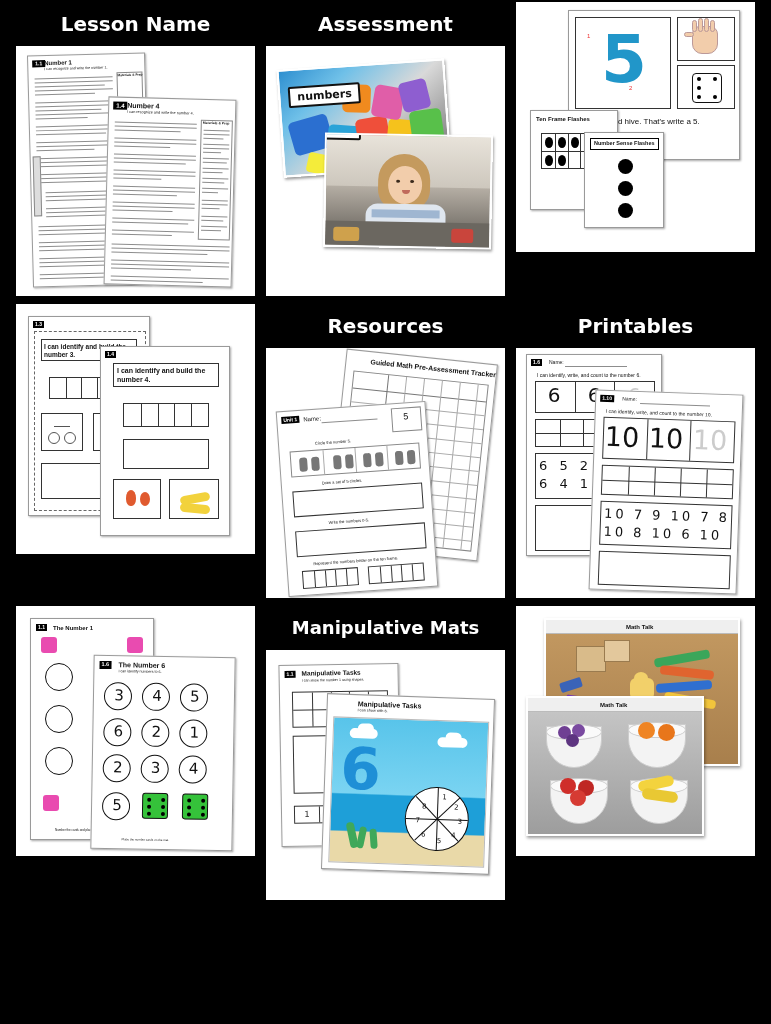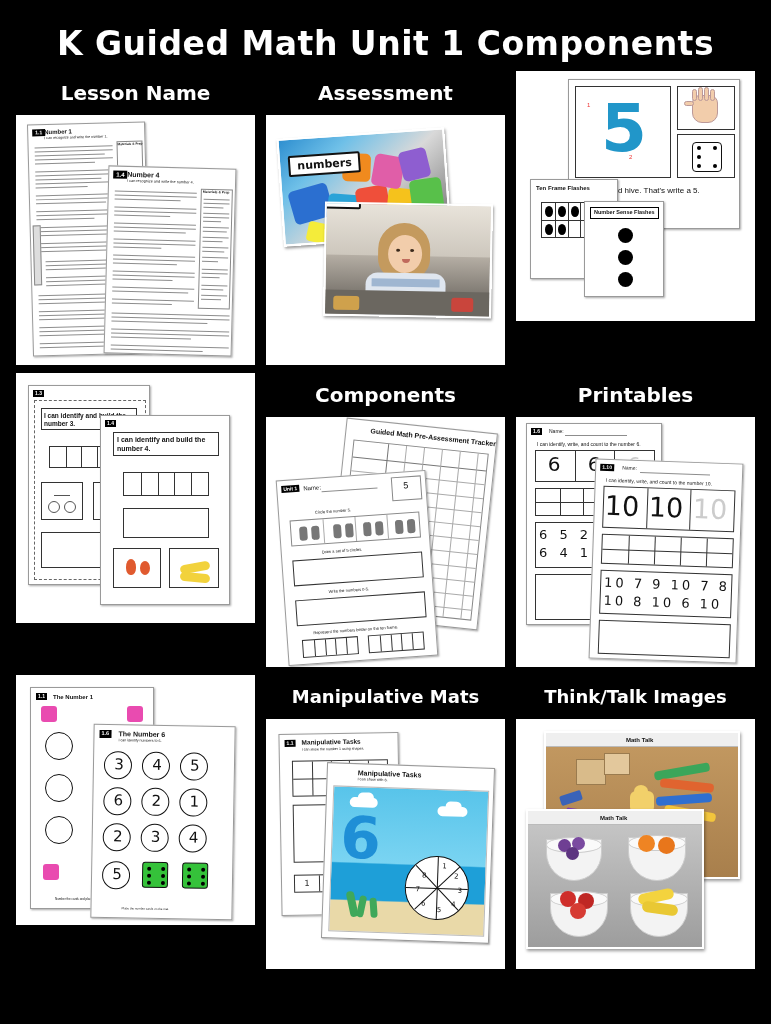--- a/index.html
+++ b/index.html
@@ -119,21 +119,20 @@
     padding:2px 7px;
     border-radius:2px;
     font-weight:bold;
   }
 </style>
 </head>
 <body>
 
 <div class="page">
 
-  <div class="main-title">K Guided Math Unit 1 Components</div>
 
   <div class="grid">
 
     <div class="cell">
       <div class="cell-title">Lesson Name</div>
       <div class="panel">
 
         <div class="paper" style="left:14px; top:8px; width:118px; height:232px; transform:rotate(-1.5deg);">
           <div class="tag" style="left:4px; top:4px; font-size:5px; padding:1px 3px;">1.1</div>
           <div class="mini-label" style="left:16px; top:4px; font-size:6px; font-weight:bold;">Number 1</div>
@@ -372,21 +371,21 @@
           </div>
           <div class="box" style="left:68px; top:132px; width:50px; height:40px;">
             <div style="position:absolute;left:10px;top:14px;width:30px;height:9px;background:#f2d23c;border-radius:12px;transform:rotate(-10deg);"></div>
             <div style="position:absolute;left:10px;top:24px;width:30px;height:9px;background:#f2d23c;border-radius:12px;transform:rotate(6deg);"></div>
           </div>
         </div>
       </div>
     </div>
 
     <div class="cell">
-      <div class="cell-title">Components</div>
+      <div class="cell-title">Resources</div>
       <div class="panel">
 
         <div class="paper" style="left:70px; top:8px; width:152px; height:198px; transform:rotate(6deg);">
           <div class="mini-label" style="left:24px; top:6px; font-size:7px; font-weight:bold;">Guided Math Pre-Assessment Tracker</div>
           <div class="boxg" style="left:8px; top:20px; width:136px; height:168px;">
             <div style="position:absolute;left:0;top:16px;width:100%;height:1px;background:#777;"></div>
             <div style="position:absolute;left:0;top:30px;width:100%;height:1px;background:#aaa;"></div>
             <div style="position:absolute;left:0;top:44px;width:100%;height:1px;background:#aaa;"></div>
             <div style="position:absolute;left:0;top:58px;width:100%;height:1px;background:#aaa;"></div>
             <div style="position:absolute;left:0;top:72px;width:100%;height:1px;background:#aaa;"></div>
@@ -616,21 +615,20 @@
               <div class="num" style="left:14px; top:44px; font-size:7px; width:8px;">6</div>
               <div class="num" style="left:8px; top:30px; font-size:7px; width:8px;">7</div>
               <div class="num" style="left:14px; top:16px; font-size:7px; width:8px;">8</div>
             </div>
           </div>
         </div>
       </div>
     </div>
 
     <div class="cell">
-      <div class="cell-title small">Think/Talk Images</div>
       <div class="panel">
 
         <div class="photo" style="left:28px; top:12px; width:196px; height:148px; background:linear-gradient(180deg,#c49a62 0%,#a87f4c 100%); border:2px solid #fff; box-shadow:1px 2px 3px rgba(0,0,0,.4);">
           <div style="position:absolute;left:0;top:0;width:100%;height:14px;background:#efefef;border-bottom:1px solid #bbb;"></div>
           <div class="mini-label" style="left:80px; top:4px; font-size:6px; font-weight:bold;">Math Talk</div>
           <div style="position:absolute;left:30px;top:26px;width:30px;height:26px;background:#d9bb8a;border:1px solid #9a7b4f;"></div>
           <div style="position:absolute;left:58px;top:20px;width:26px;height:22px;background:#e3c89c;border:1px solid #9a7b4f;"></div>
           <div style="position:absolute;left:14px;top:60px;width:22px;height:10px;background:#3a63b8;border-radius:2px;transform:rotate(-18deg);"></div>
           <div style="position:absolute;left:20px;top:76px;width:24px;height:10px;background:#7a3ab8;border-radius:2px;transform:rotate(8deg);"></div>
           <div style="position:absolute;left:8px;top:92px;width:22px;height:10px;background:#2f9ad1;border-radius:2px;transform:rotate(-6deg);"></div>

